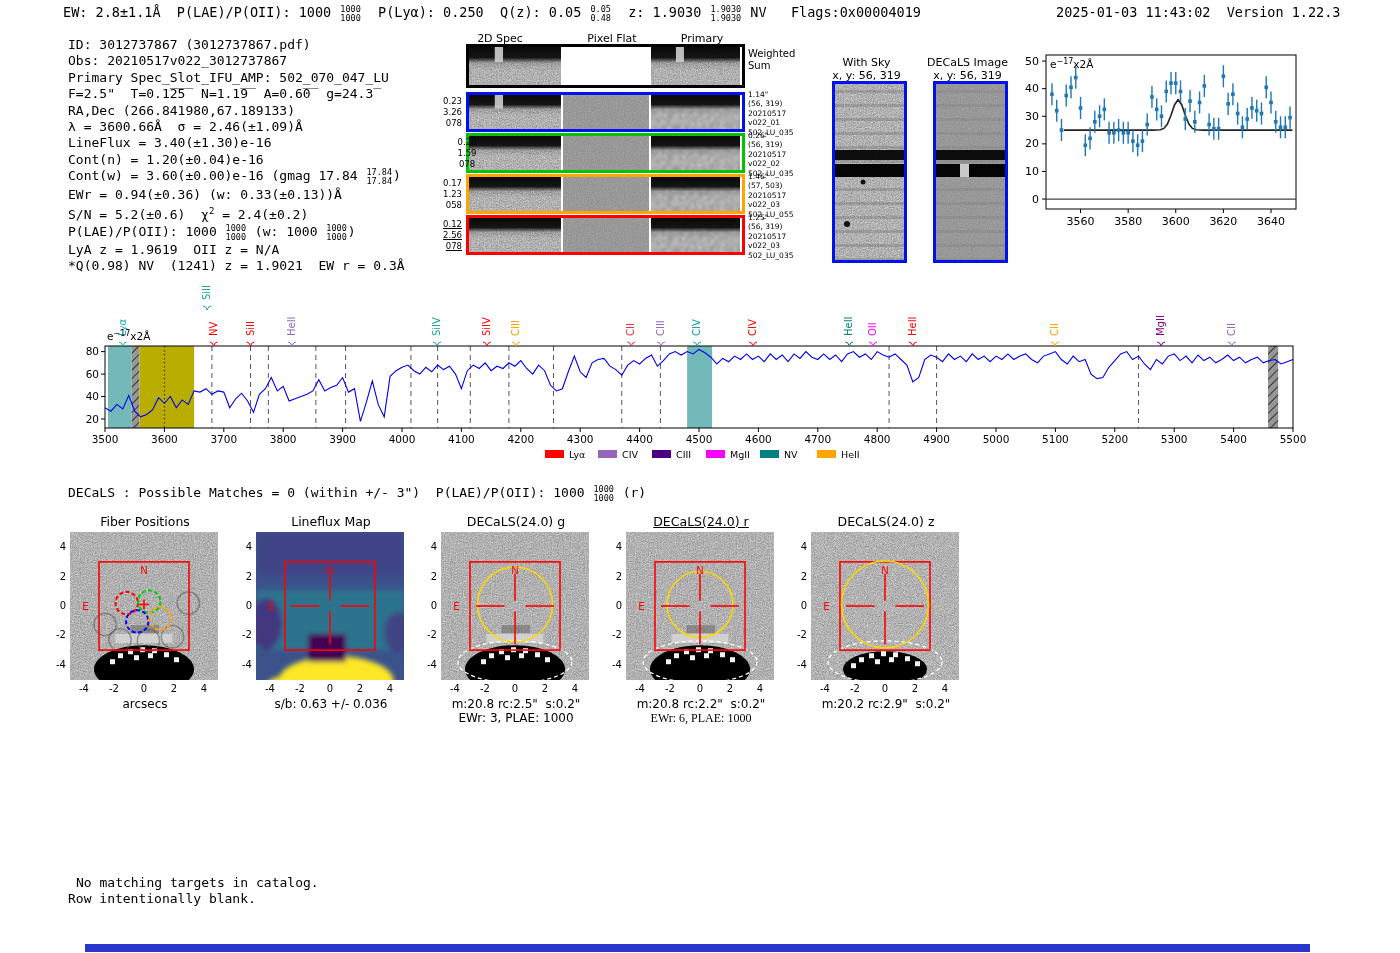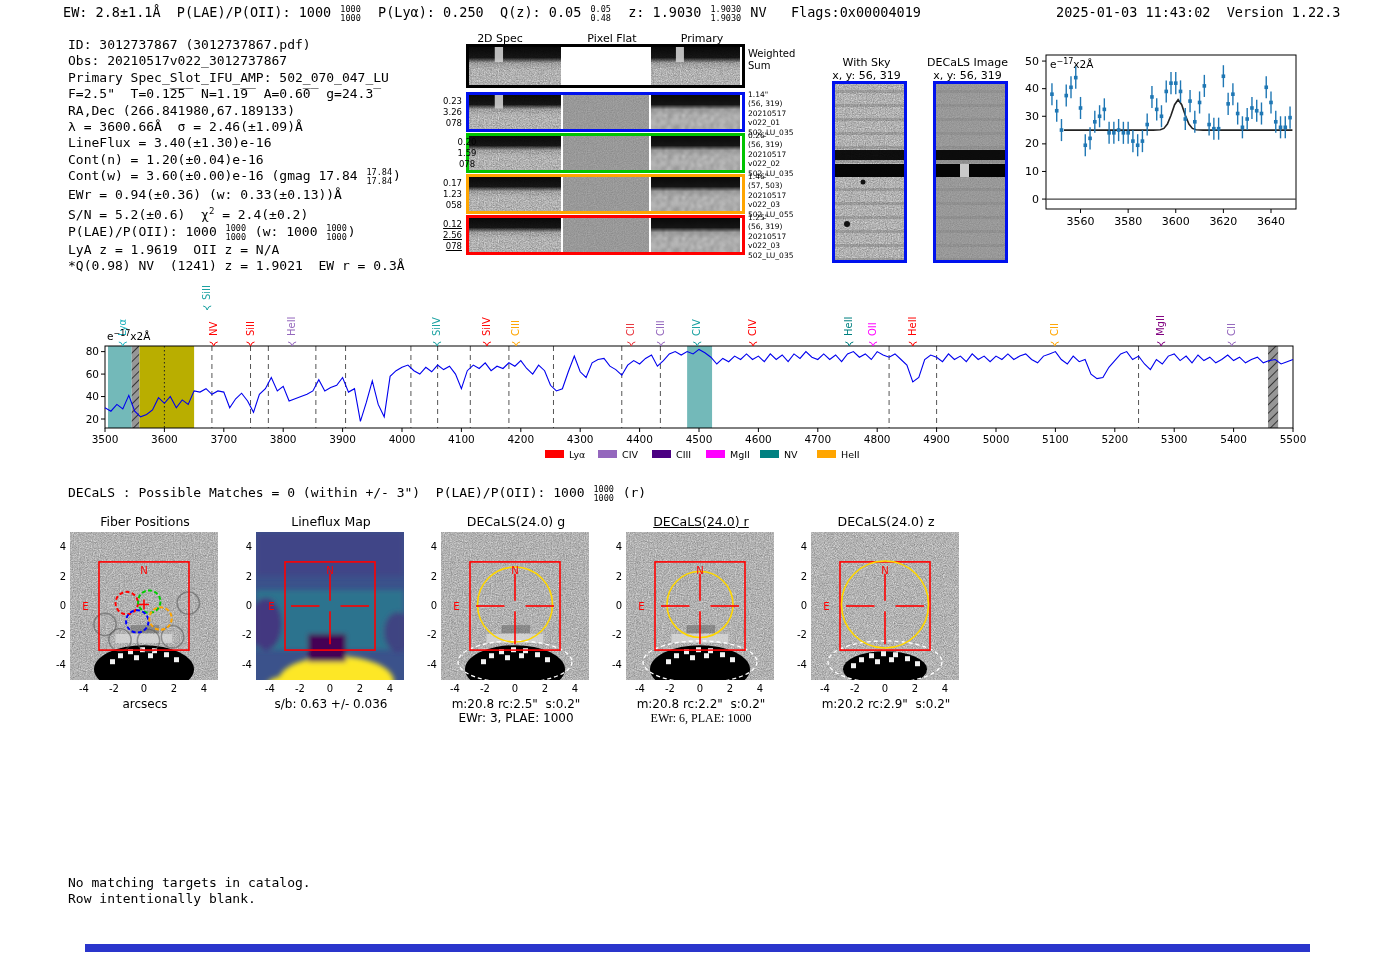--- a/index.html
+++ b/index.html
@@ -759,18 +759,18 @@
         <div class="abs tick" style="left: 94px; top: 175px; width: 20px; text-align: center;">0</div>
         <div class="abs tick" style="left: 6px; top: 92px; width: 20px; text-align: right;">0</div>
         <div class="abs tick" style="left: 124px; top: 175px; width: 20px; text-align: center;">2</div>
         <div class="abs tick" style="left: 6px; top: 62.6px; width: 20px; text-align: right;">2</div>
         <div class="abs tick" style="left: 154px; top: 175px; width: 20px; text-align: center;">4</div>
         <div class="abs tick" style="left: 6px; top: 33.2px; width: 20px; text-align: right;">4</div>
         <div class="abs cap" style="left: 0px; top: 189px; width: 210px;">m:20.2 rc:2.9"  s:0.2"</div>
       </div>
     </div>
 
-  <div class="abs mono info" style="left:68px;top:875px;">No matching targets in catalog.</div>
+  <div class="abs mono info" style="left:76px;top:875px;">No matching targets in catalog.</div>
   <div class="abs mono info" style="left:68px;top:891px;">Row intentionally blank.</div>
 
   <div class="abs" style="left: 85px; top: 944px; width: 1225px; height: 8px; background: rgb(42, 53, 204);" id="bottomBar"></div>
 
 </div>
 
 </body></html>

